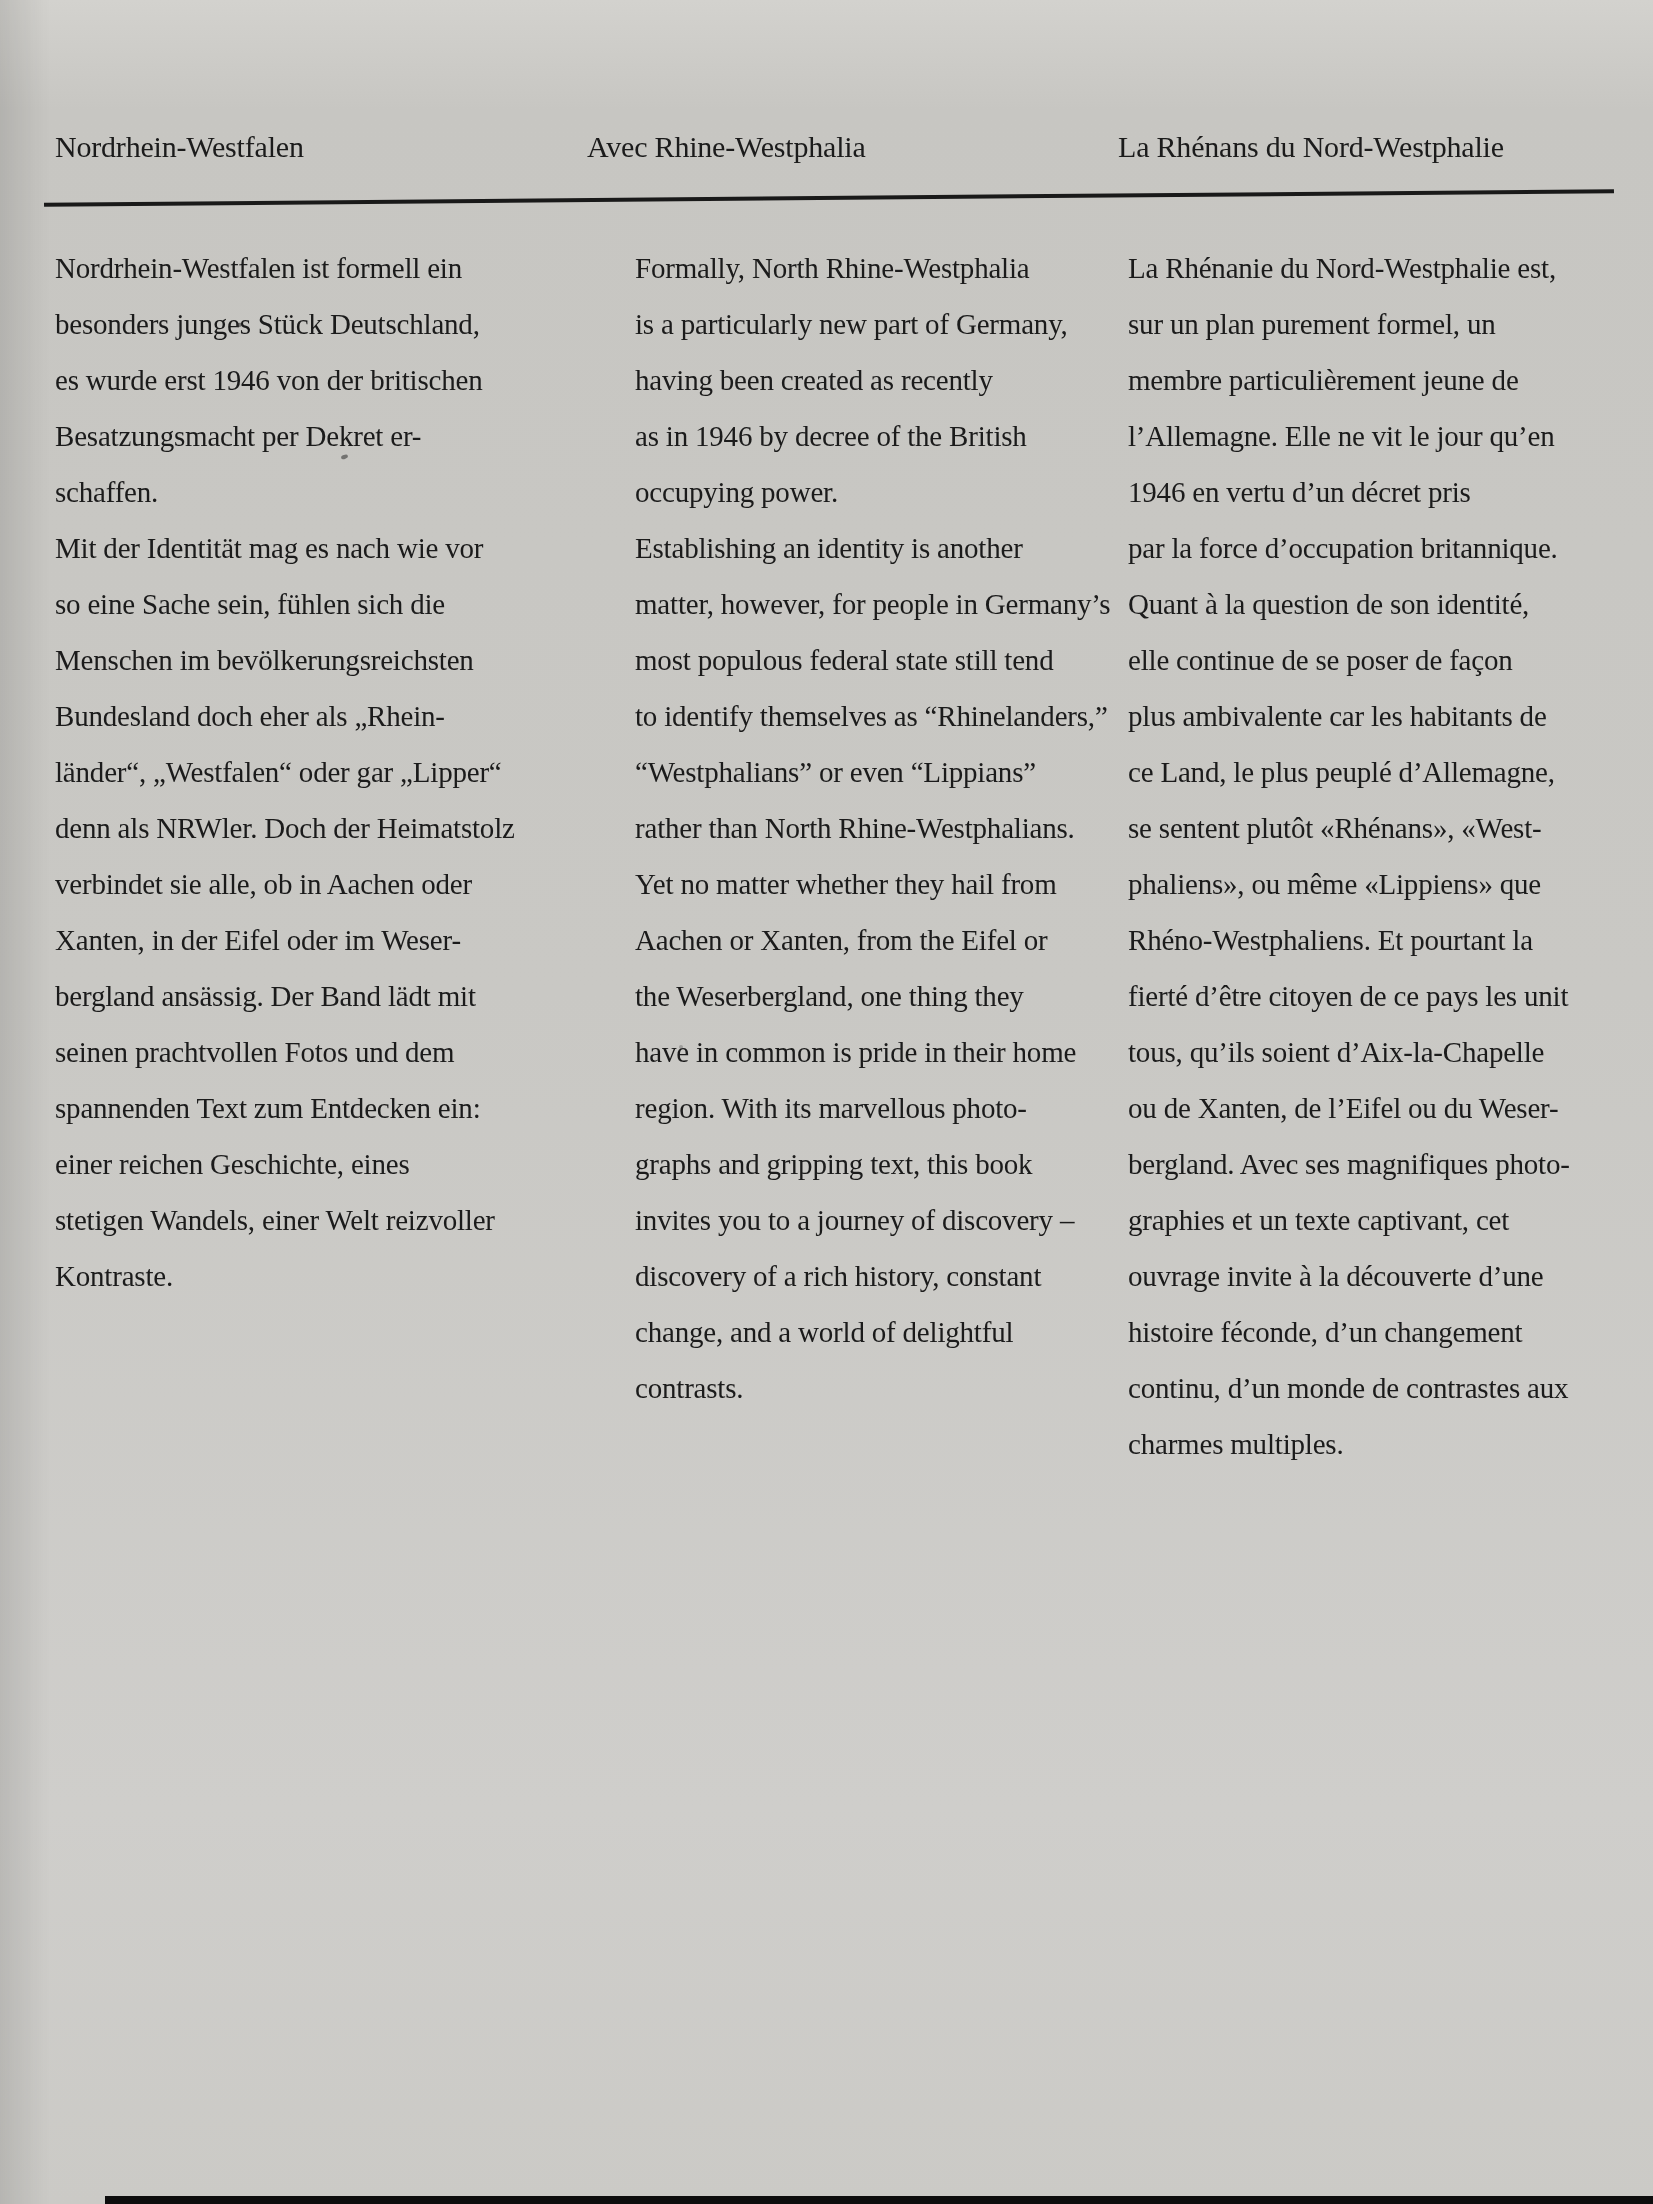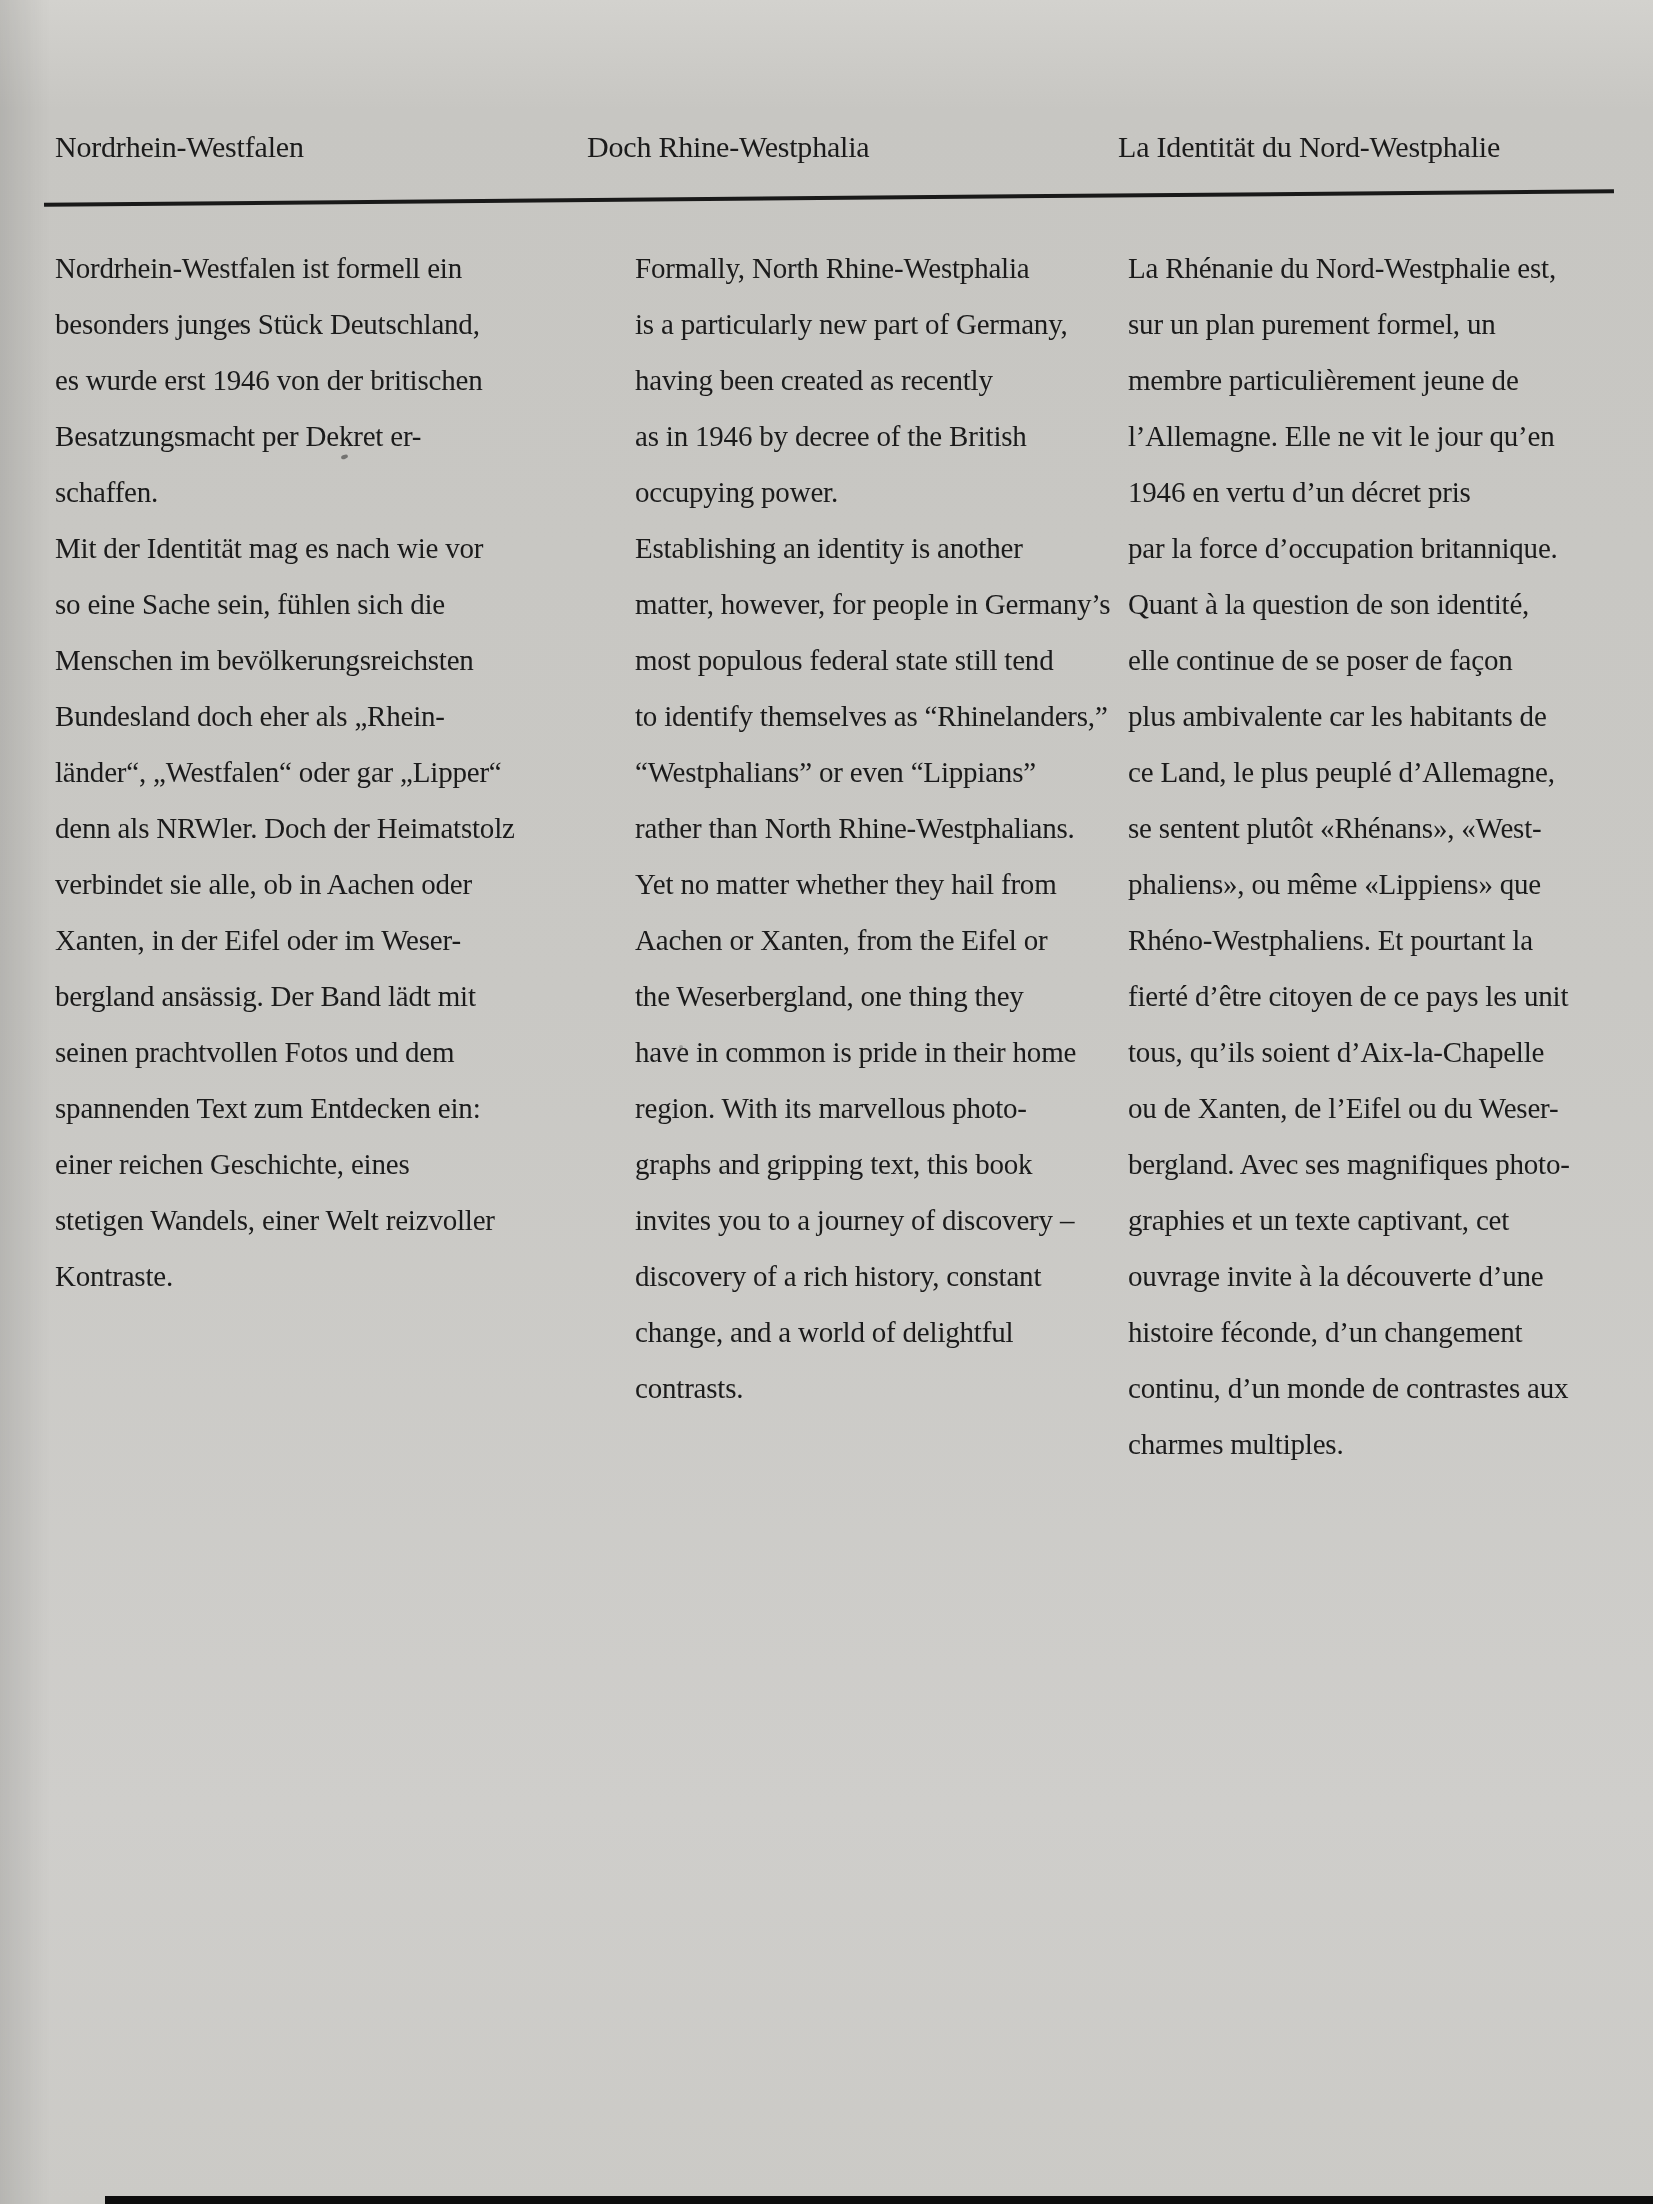--- a/index.html
+++ b/index.html
@@ -75,23 +75,23 @@
     width: 1549px;
     height: 8.7px;
     background: #0d0d0d;
   }
 </style>
 </head>
 <body>
 
 <h2 id="hdr-de" class="col-header">Nordrhein-Westfalen</h2>
 
-<h2 id="hdr-en" class="col-header">Doch Rhine-Westphalia</h2>
+<h2 id="hdr-en" class="col-header">Avec Rhine-Westphalia</h2>
 
-<h2 id="hdr-fr" class="col-header">La Identität du Nord-Westphalie</h2>
+<h2 id="hdr-fr" class="col-header">La Rhénans du Nord-Westphalie</h2>
 
 <div class="rule"></div>
 
 <div id="body-de" class="col-body">Nordrhein-Westfalen ist formell ein
 besonders junges Stück Deutschland,
 es wurde erst 1946 von der britischen
 Besatzungsmacht per Dekret er-
 schaffen.
 Mit der Identität mag es nach wie vor
 so eine Sache sein, fühlen sich die

